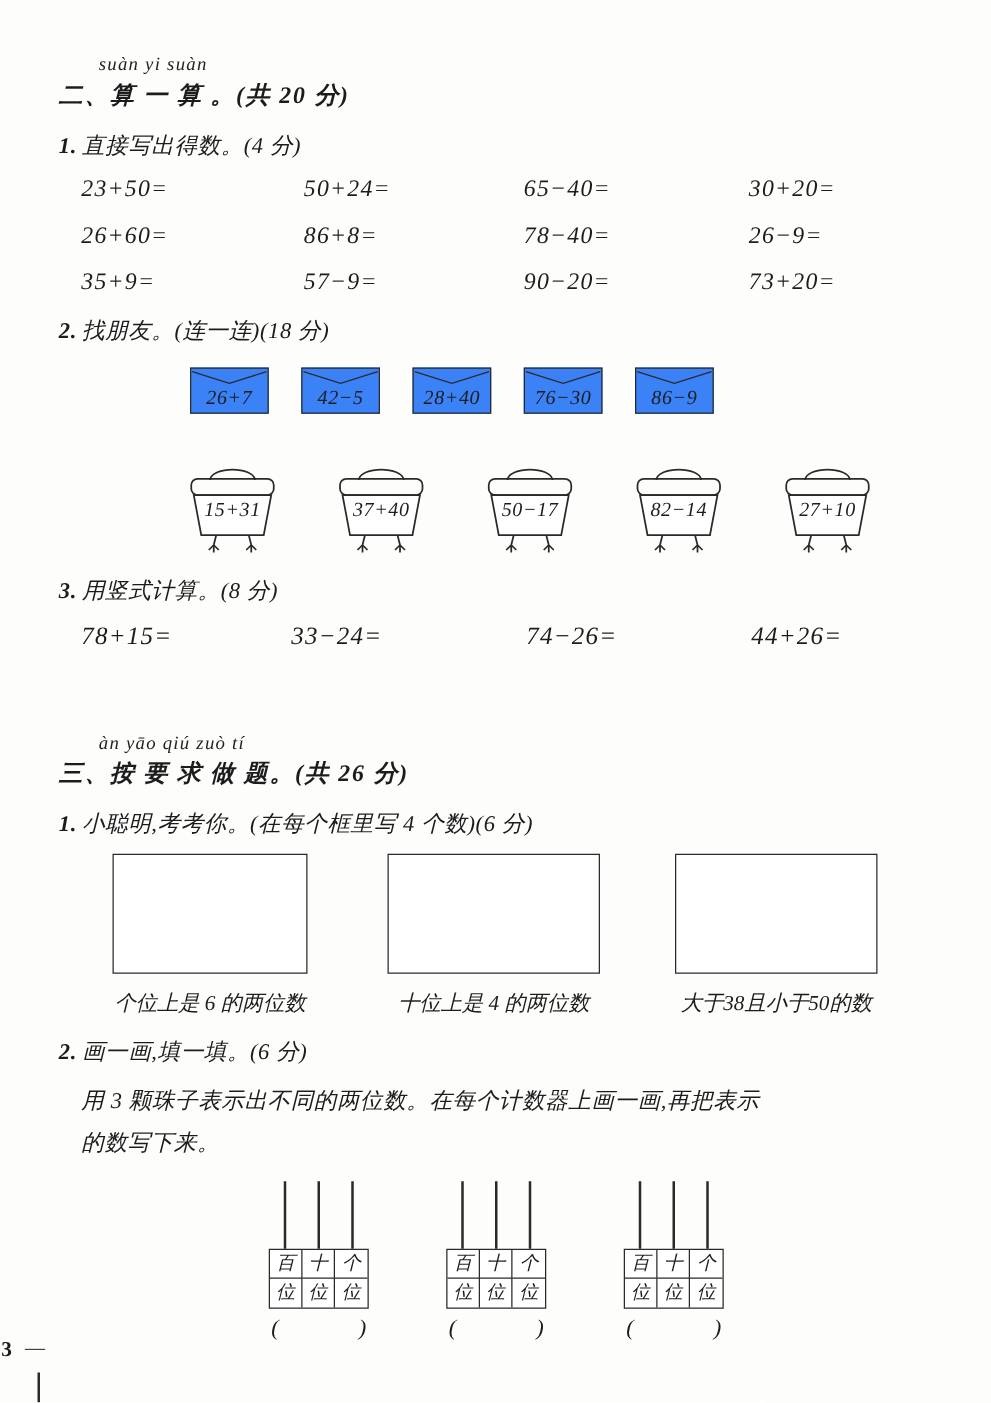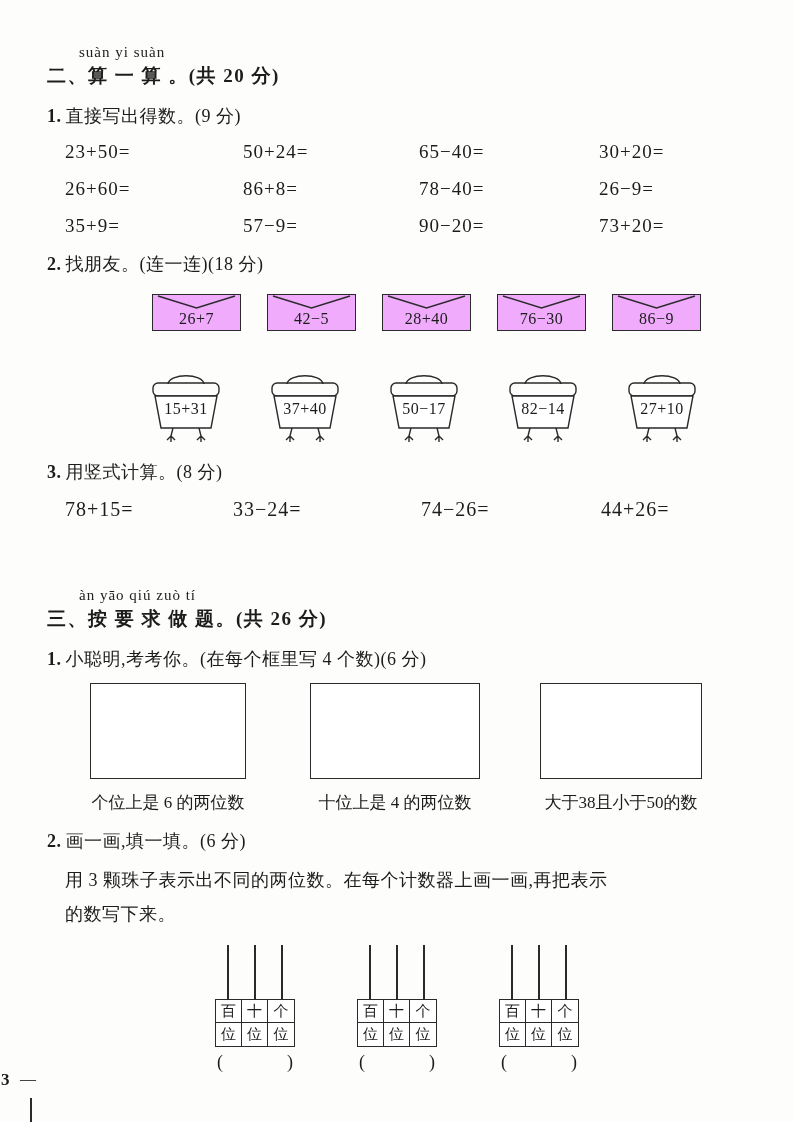--- a/index.html
+++ b/index.html
@@ -2,36 +2,36 @@
 <html><head>
 <meta charset="utf-8">
 <style>
   * { margin:0; padding:0; box-sizing:border-box; }
   html,body { background:#ffffff; }
   .page {
     width:793px; height:1122px; position:relative; margin:0 auto;
     background:#fdfdfc; color:#1c1c1c; overflow:hidden;
     font-family:"Liberation Serif","DejaVu Serif",serif;
   }
-  .content { position:absolute; inset:0; padding:44px 38px 0 47px; }
+  .content { position:absolute; inset:0; padding:44px 38px 0 47px;font-style:italic; }
 
   .pinyin { font-size:15px; margin-left:32px; letter-spacing:1px; color:#222; }
   .pinyin2 { margin-top:66px; }
   .sec-title { font-size:19px; font-weight:bold; letter-spacing:1.5px; margin-top:2px; }
   .q-label { font-size:18px; margin-top:15px; letter-spacing:0.5px; }
   .q-label b { font-family:"Liberation Serif",serif; margin-right:4px; }
 
   .calc-grid {
     display:grid; grid-template-columns:178px 176px 180px 1fr;
     row-gap:15px; margin:13px 0 0 18px; font-size:19px; letter-spacing:1px;
   }
 
   .envelope-row { display:flex; gap:26px; margin:18px 0 0 105px; }
   .envelope {
-    width:89px; height:37px; border:1.5px solid #2a2a2a; background:#f0abfc;
+    width:63px; height:37px; border:1.5px solid #2a2a2a; background:#3b82f6;
     position:relative; display:flex; align-items:flex-end; justify-content:center;
     padding-bottom:2px;
   }
   .envelope svg { position:absolute; top:0; left:0; width:100%; height:14px; }
   .env-text { font-size:16px; letter-spacing:0.5px; }
 
   .basket-row { display:flex; gap:31px; margin:40px 0 0 95px; }
   .basket { position:relative; width:88px; height:74px; }
   .basket svg { position:absolute; inset:0; }
   .basket-text {
@@ -74,21 +74,21 @@
 </head>
 <body>
 
 <div class="page">
   <div class="content">
 
     <div class="pinyin">suàn yi suàn</div>
     <div class="sec-title">二、算 一 算 。(共 20 分)</div>
 
     <div class="q-label">
-      <b>1.</b><span>直接写出得数。(9 分)</span>
+      <b>1.</b><span>直接写出得数。(4 分)</span>
     </div>
 
     <div class="calc-grid">
       <span>23+50=</span>
       <span>50+24=</span>
       <span>65−40=</span>
       <span>30+20=</span>
       <span>26+60=</span>
       <span>86+8=</span>
       <span>78−40=</span>

